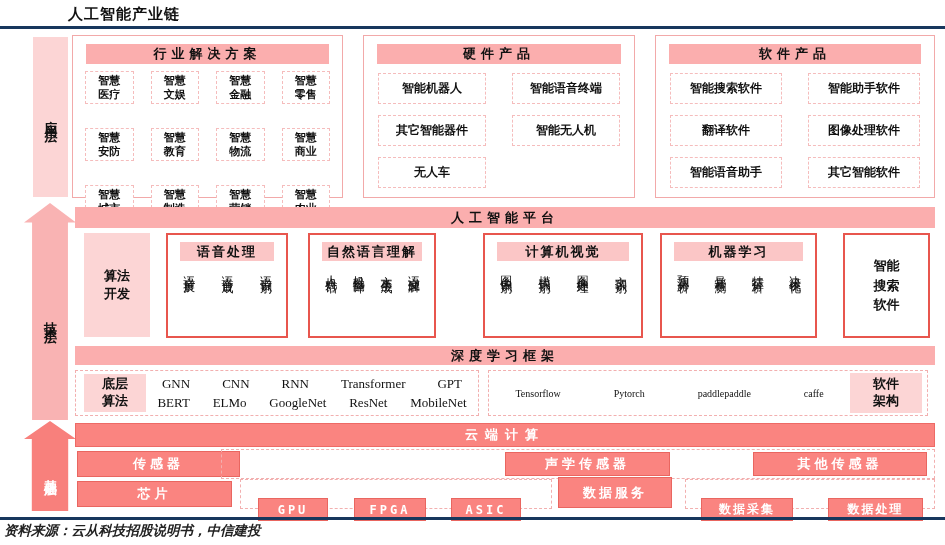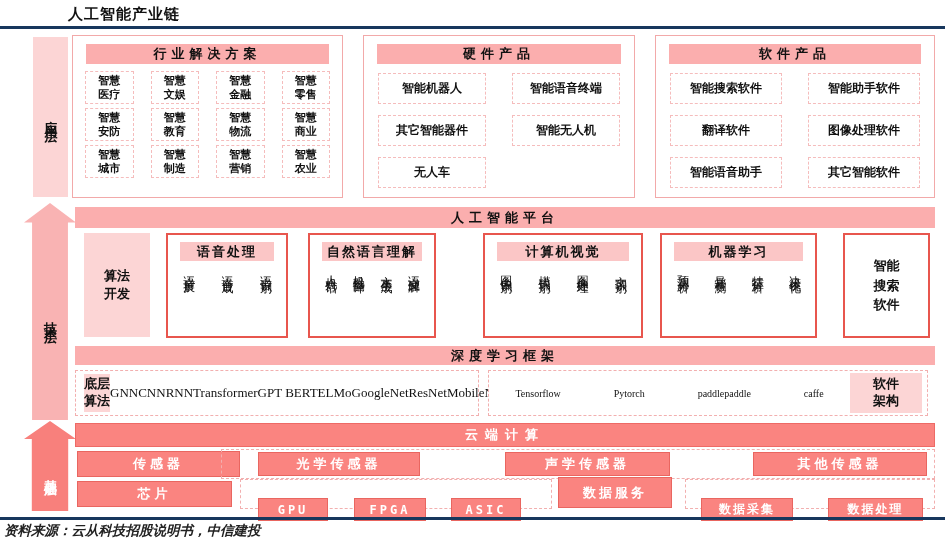--- a/index.html
+++ b/index.html
@@ -24,21 +24,21 @@
   .rail-arrow.tech .vtext { padding-top:14px; }
   .rail-arrow.found .vtext { padding-top:12px; letter-spacing:2px; }
 
   
   .panel { top:35px; height:163px; background:#fff; border:1px solid #F2A9A9; }
   .panel.p1 { left:72px; width:271px; }
   .panel.p2 { left:363px; width:272px; }
   .panel.p3 { left:655px; width:280px; }
   .panel-header { margin:8px 13px 0; height:20px; line-height:20px; background:#FBAEAE;
     font-weight:bold; font-size:13px; text-align:center; letter-spacing:5px; }
-  .cells4 { display:grid; grid-template-columns:repeat(4,1fr); gap:4px 17px; margin:7px 12px; }
+  .cells4 { display:grid; grid-template-columns:repeat(4,1fr); gap:24px 17px; margin:7px 12px; }
   .cells2 { display:grid; grid-template-columns:repeat(2,1fr); gap:11px 26px; margin:9px 14px; }
   .cell { height:33px; border:1px dashed #F5BCBC; display:flex; align-items:center; justify-content:center;
     font-weight:bold; font-size:11px; line-height:1.2; text-align:center; background:#fff; }
   .cells2 .cell { height:31px; font-size:12px; }
   .cell.empty { border:none; }
   .wrap2 { display:inline-block; width:2.3em; word-break:break-all; }
 
   
   .banner { left:75px; width:860px; background:#FBAEAE; font-weight:bold; font-size:13px;
     text-align:center; letter-spacing:5px; display:flex; align-items:center; justify-content:center; }
@@ -63,21 +63,21 @@
   .wrap2n { display:inline-block; width:2em; word-break:break-all; }
 
   
   .dashbox { border:1px dashed #F2AFAF; background:#fff; display:flex; align-items:center; }
   .dash-left { left:75px; top:370px; width:404px; height:46px; }
   .dash-right { left:488px; top:370px; width:440px; height:46px; }
   .mini-label { background:#FCD5D5; display:flex; align-items:center; justify-content:center;
     font-weight:bold; font-size:13px; text-align:center; line-height:1.3; }
   .mini-label.algos { width:62px; height:38px; margin-left:8px; }
   .mini-label.arch { width:72px; height:40px; margin-right:5px; }
-  .name-rows { flex:1; display:flex; flex-direction:row; justify-content:center; gap:3px; }
+  .name-rows { flex:1; display:flex; flex-direction:column; justify-content:center; gap:3px; }
   .name-row { display:flex; justify-content:space-around; font-family:"Liberation Serif", serif; font-size:13px; color:#111; }
   .fw-row { flex:1; display:flex; justify-content:space-around; font-family:"Liberation Serif", serif; font-size:10px; }
 
   
   .solid { background:#FA8480; border:1px solid #E96660; color:#fff; font-weight:bold; font-size:13px;
     display:flex; align-items:center; justify-content:center; letter-spacing:4px; }
   .sensor-main { left:77px; top:451px; width:163px; height:26px; }
   .sensor-dash { left:221px; top:449px; width:714px; height:30px; border:1px dashed #F2AFAF; }
   .chip-main { left:77px; top:481px; width:155px; height:26px; }
   .chip-dash1 { left:240px; top:479px; width:312px; height:30px; border:1px dashed #F2AFAF; }
@@ -253,21 +253,20 @@
     </div>
     <div class="mini-label arch">
       <span class="wrap2n">软件架构</span>
     </div>
   </div>
 
   <div class="abs banner cloud">云端计算</div>
 
   <div class="abs solid sensor-main">传感器</div>
   <div class="abs sensor-dash">
-    <div class="solid in-dash" style="left:36px;width:162px;">光学传感器</div>
     <div class="solid in-dash" style="left:283px;width:165px;">声学传感器</div>
     <div class="solid in-dash" style="left:531px;width:174px;">其他传感器</div>
   </div>
 
   <div class="abs solid chip-main">芯片</div>
   <div class="abs chip-dash1">
     <div class="solid in-dash mono" style="left:17px;width:70px;">GPU</div>
     <div class="solid in-dash mono" style="left:113px;width:72px;">FPGA</div>
     <div class="solid in-dash mono" style="left:210px;width:70px;">ASIC</div>
   </div>

